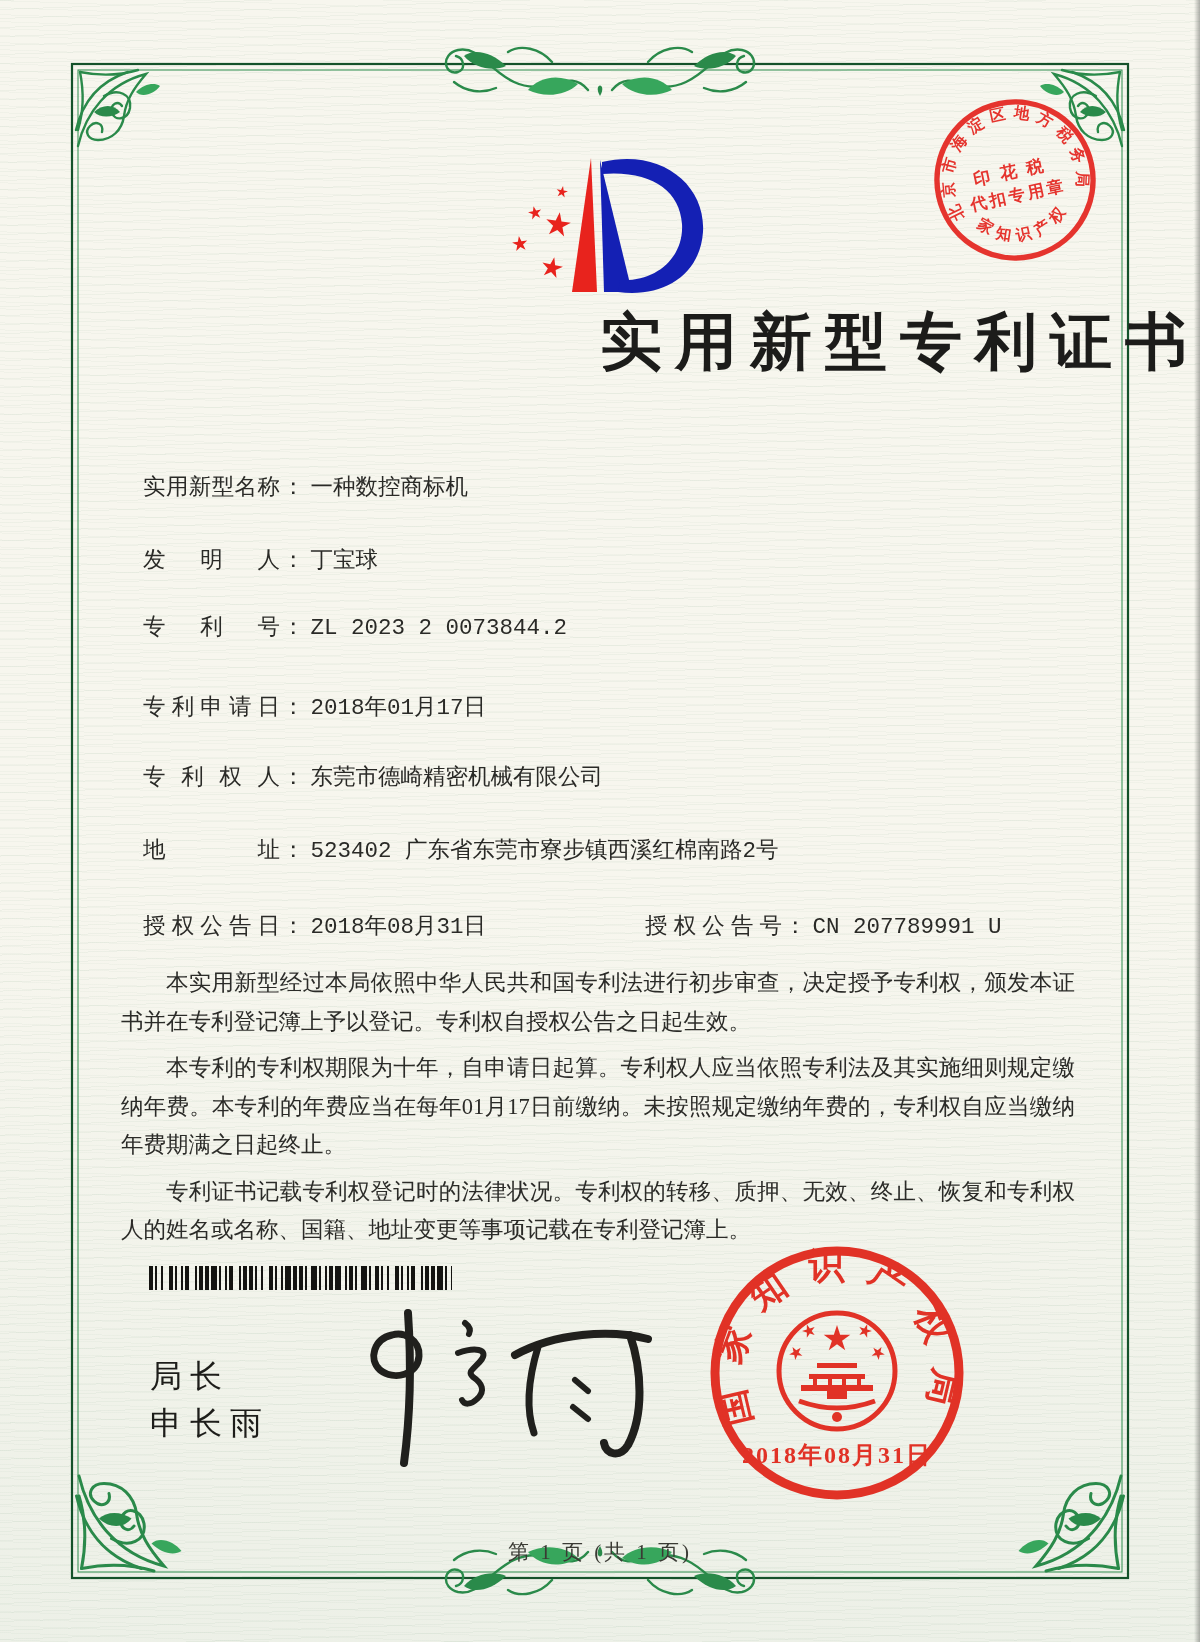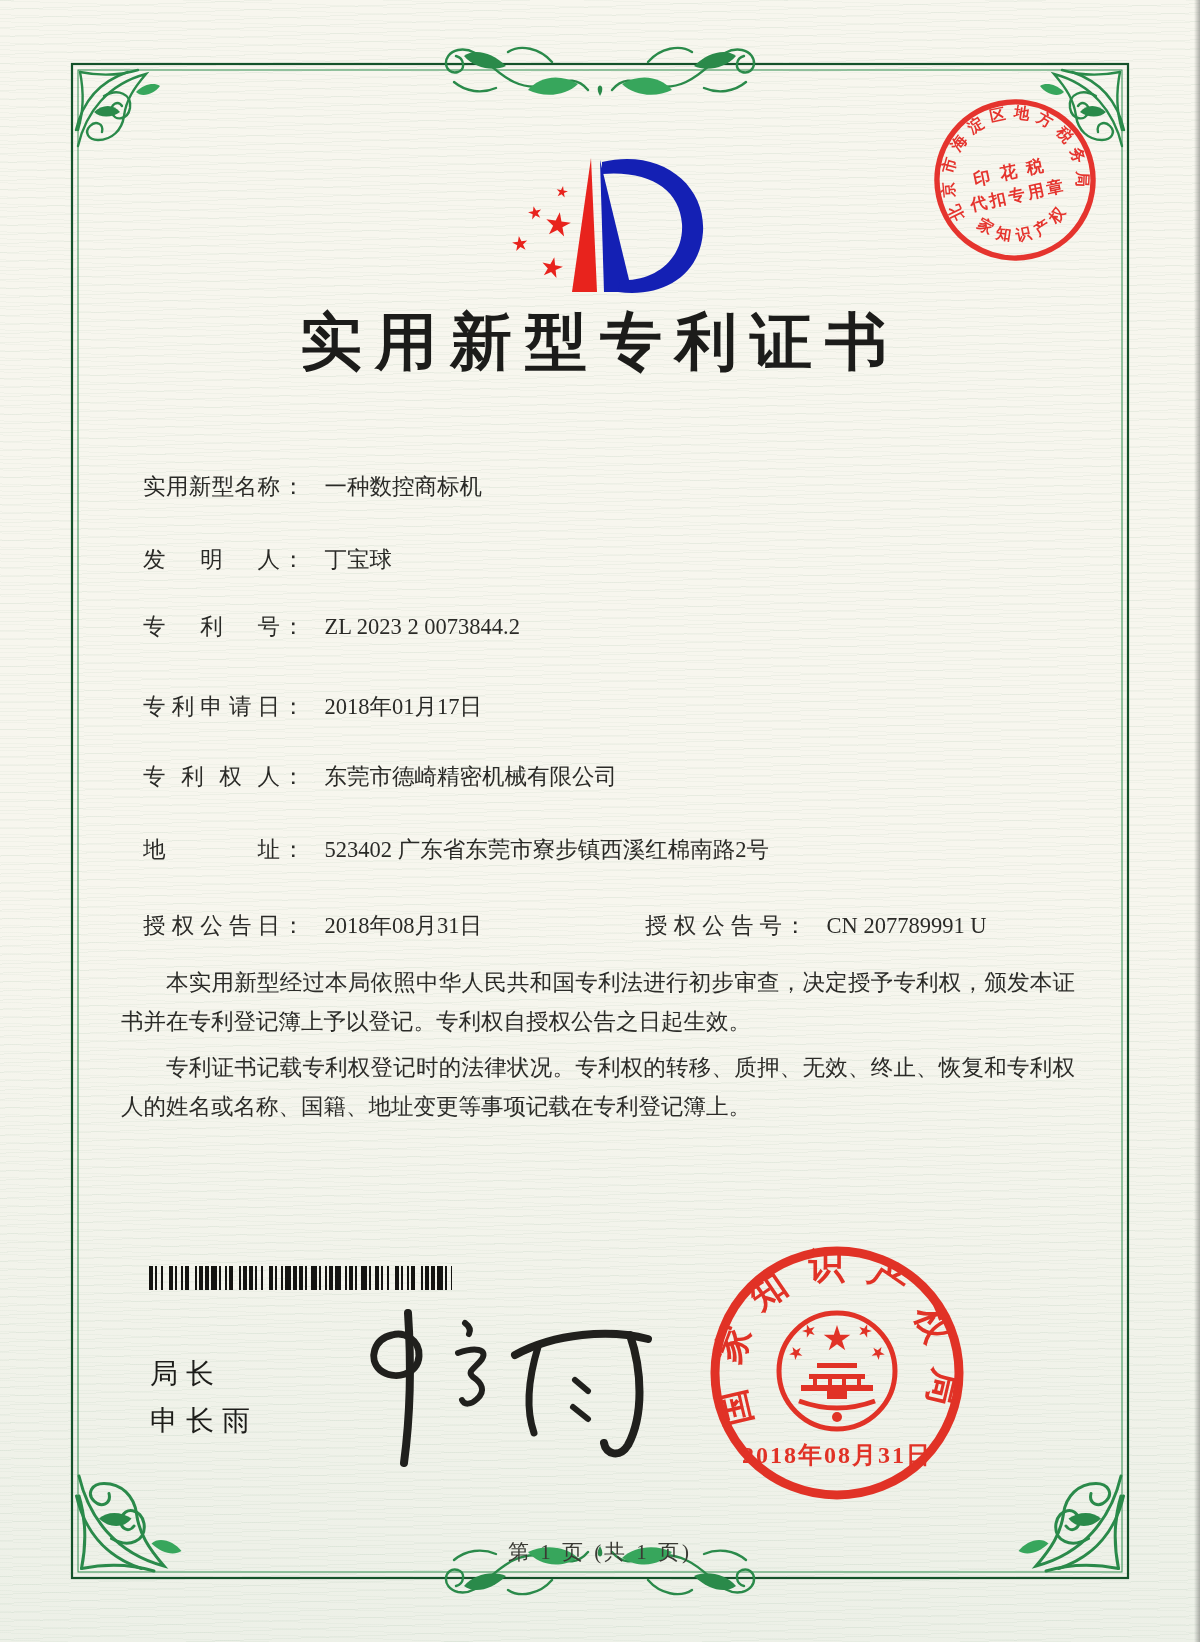--- a/index.html
+++ b/index.html
@@ -13,35 +13,35 @@
     background:
       repeating-linear-gradient(178deg, rgba(150,180,155,0.10) 0 1px, transparent 1px 9px),
       repeating-linear-gradient(182deg, rgba(150,180,155,0.07) 0 1px, transparent 1px 7px),
       linear-gradient(180deg, rgba(238,242,234,0) 55%, rgba(224,233,223,0.45) 100%);
   }
   .scan-edge{position:absolute;top:0;right:0;width:6px;height:100%;
     background:linear-gradient(90deg, rgba(120,120,118,0) 0%, rgba(110,112,108,.55) 100%);}
   svg{position:absolute;overflow:visible;}
   .border-svg{left:0;top:0;}
   .cert-no{position:absolute;left:112px;top:140px;font-size:23px;letter-spacing:6px;color:#3c3c38;}
-  .title{position:absolute;left:0;top:300px;width:100%;margin:0;text-align:center;
+  .title{position:absolute;left:0;top:300px;width:100%;margin:0;text-align:right;
     font-size:62px;font-weight:bold;letter-spacing:13px;color:#1c1c1a;}
   .frow{position:absolute;left:143px;font-size:22.5px;white-space:nowrap;color:#2a2a27;}
   .flabel{display:inline-block;width:137px;text-align:justify;text-align-last:justify;}
   .fcolon{display:inline-block;margin:0 2px 0 2px;}
-  .fvalue{display:inline-block;margin-left:18px;}
+  .fvalue{display:inline-block;margin-left:4px;font-family:Liberation Mono, monospace;}
   .r1{top:471px}.r2{top:544px}.r3{top:611px}.r4{top:691px}.r5{top:761px}.r6{top:834px}.r7{top:910px}
   .frow-right{left:645px;}
   .body-text{position:absolute;left:113px;top:956px;width:970px;font-size:22.5px;
     line-height:38.5px;text-align:justify;color:#2b2b28;}
   .body-text p{margin:8px;text-indent:2em;}
   .barcode{position:absolute;left:149px;top:1266px;width:303px;height:24px;overflow:hidden;}
   .barcode i{position:absolute;top:0;bottom:0;background:#141411;}
   .sig-label{position:absolute;left:150px;font-family:"Liberation Sans","DejaVu Sans",sans-serif;
-    font-size:28px;letter-spacing:8px;color:#1d1d1a;font-weight:500;}
+    font-size:32px;letter-spacing:8px;color:#1d1d1a;font-weight:500;}
   .sig-title{top:1355px;}
   .sig-name{top:1402px;}
   .footer{position:absolute;left:0;top:1538px;width:100%;text-align:center;
     font-size:21px;letter-spacing:3px;color:#3a3a34;}
   .seal-text{font-family:"Liberation Serif","DejaVu Serif",serif;font-weight:bold;}
 </style>
 </head>
 <body>
 
 <div class="page">
@@ -148,20 +148,21 @@
   </div>
   <div class="frow r7">
     <span class="flabel">授权公告日</span><span class="fcolon">：</span><span class="fvalue">2018年08月31日</span>
   </div>
   <div class="frow r7 frow-right">
     <span class="flabel">授权公告号</span><span class="fcolon">：</span><span class="fvalue">CN 207789991 U</span>
   </div>
 
   <div class="body-text">
     <p>本实用新型经过本局依照中华人民共和国专利法进行初步审查，决定授予专利权，颁发本证书并在专利登记簿上予以登记。专利权自授权公告之日起生效。</p>
+    <p>本专利的专利权期限为十年，自申请日起算。专利权人应当依照专利法及其实施细则规定缴纳年费。本专利的年费应当在每年01月17日前缴纳。未按照规定缴纳年费的，专利权自应当缴纳年费期满之日起终止。</p>
     <p>专利证书记载专利权登记时的法律状况。专利权的转移、质押、无效、终止、恢复和专利权人的姓名或名称、国籍、地址变更等事项记载在专利登记簿上。</p>
   </div>
 
   <div class="barcode">
       <i style="left: 0px; width: 4px;"></i>
       <i style="left: 6px; width: 2px;"></i>
       <i style="left: 12px; width: 2px;"></i>
       <i style="left: 20px; width: 4px;"></i>
       <i style="left: 26px; width: 2px;"></i>
       <i style="left: 32px; width: 2px;"></i>

